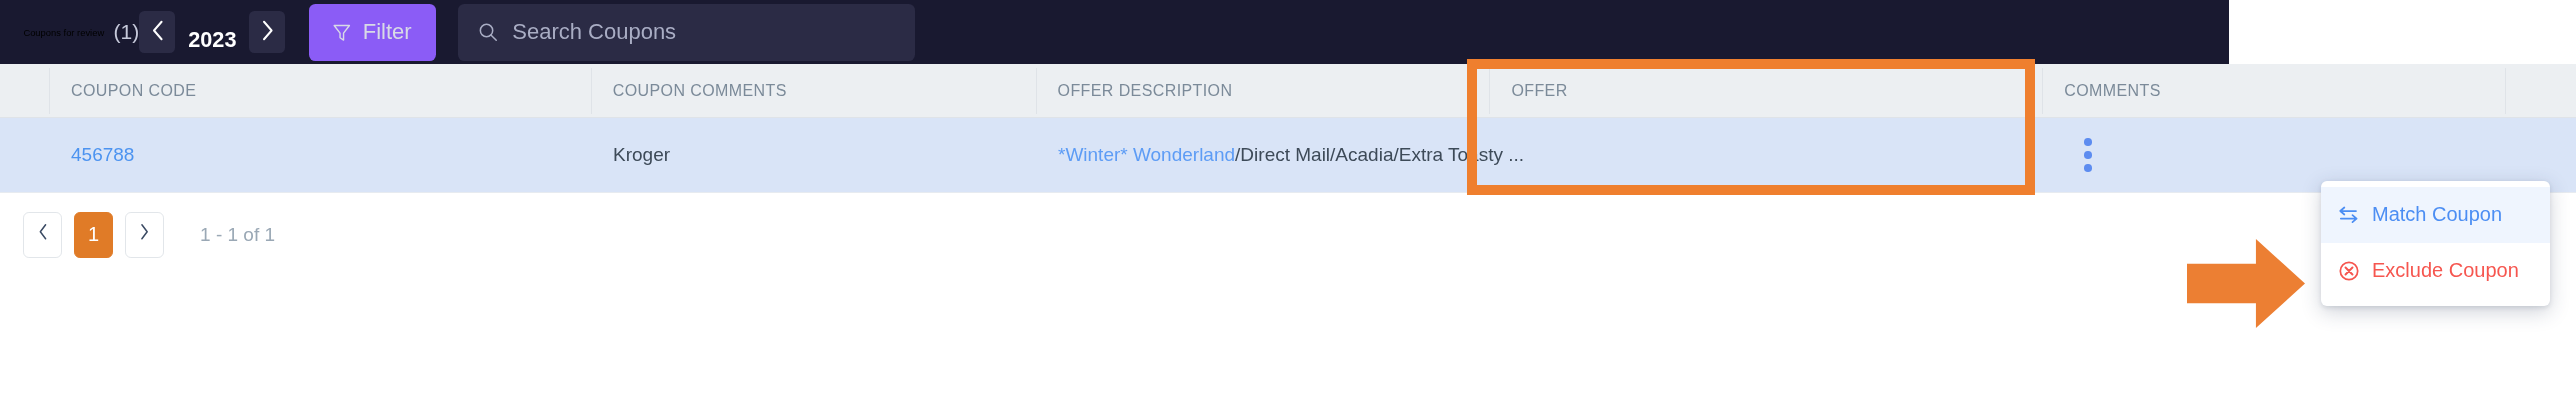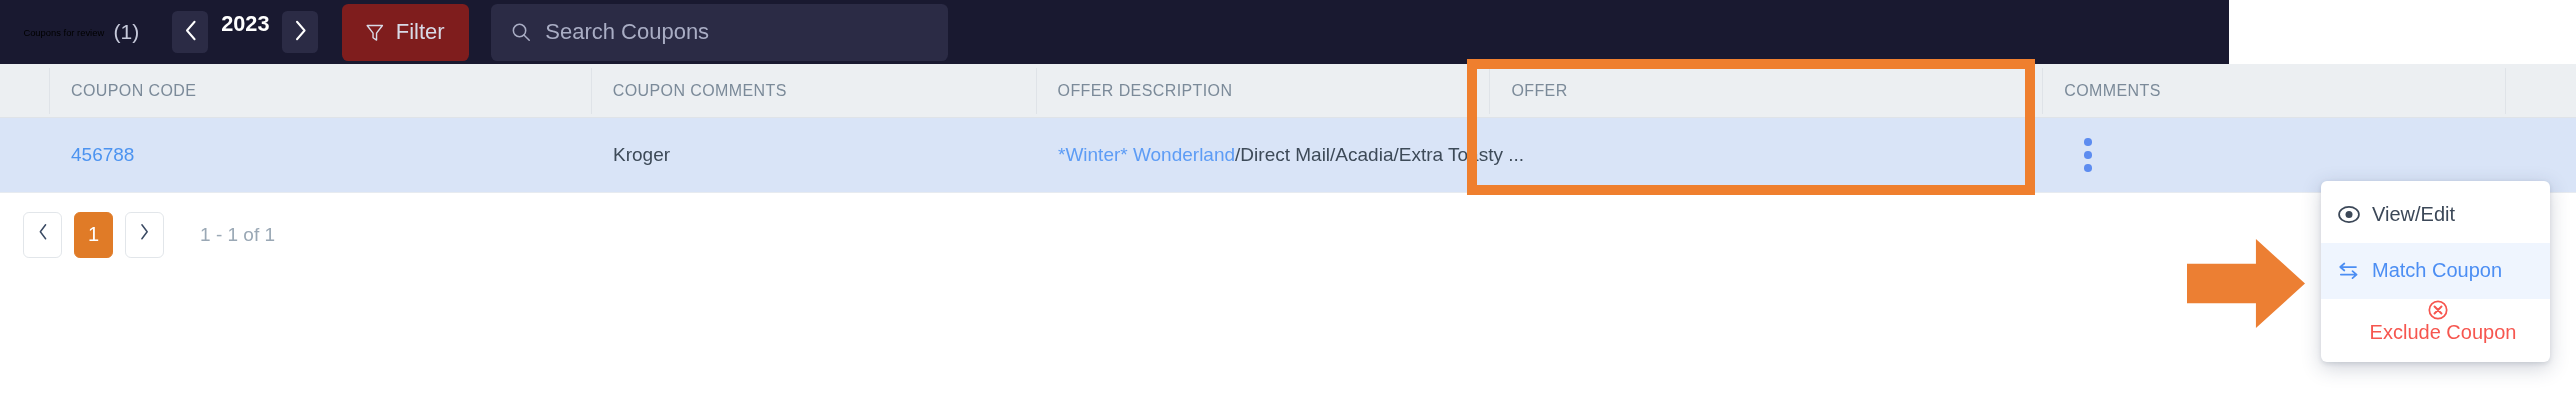--- a/index.html
+++ b/index.html
@@ -16,34 +16,34 @@
     background:#191930;
     display:flex;align-items:center;
     box-sizing:border-box;
     padding-left:23.4px;
   }
   #title-count{
     color:#c6c9da;font-size:21px;font-weight:normal;margin-left:9.4px;
     white-space:nowrap;
   }
   .yearnav{
-    display:flex;align-items:flex-start;margin-left:33px;height:42px;
+    display:flex;align-items:flex-end;height:42px;
   }
   .yr-btn{
     width:36px;height:42px;background:#2b2b45;border-radius:5.3px;
     display:flex;align-items:center;justify-content:center;
     color:#ffffff;font-size:21px;line-height:1;
     cursor:pointer;border:none;
   }
   .yr-label{
     color:#ffffff;font-size:21.7px;font-weight:bold;
     margin:0 13px;white-space:nowrap;
   }
   .filter-btn{
-    margin-left:23.4px;height:57px;background:#7f1d1d;border-radius:6.4px;
+    margin-left:23.4px;height:57px;background:#8b5cf6;border-radius:6.4px;
     display:flex;align-items:center;padding:0 24.6px;cursor:pointer;
     color:#d8dae6;font-size:22px;box-sizing:border-box;
   }
   .filter-btn .ficon{margin-right:11.7px;display:flex;align-items:center;}
   .search-box{
     margin-left:22px;height:57px;width:457px;background:#2b2b45;border-radius:6.4px;
     display:flex;align-items:center;padding:0 20px;box-sizing:border-box;
   }
   .search-box .sicon{margin-right:14px;display:flex;align-items:center;}
   .search-box input{
@@ -133,21 +133,21 @@
     box-shadow:0 5.9px 20px rgba(40,55,85,0.22), 0 1.2px 4.7px rgba(40,55,85,0.12);
     z-index:50;overflow:hidden;padding:5.9px 0 7px 0;box-sizing:border-box;
   }
   .mi{
     height:56px;display:flex;align-items:center;padding-left:15px;
     box-sizing:border-box;cursor:pointer;font-size:20px;
   }
   .mi .mico{width:36px;display:flex;align-items:center;justify-content:flex-start;}
   .mi.view{color:#3c4858;}
   .mi.match{color:#4c8ef3;background:#eff5fe;}
-  .mi.exclude{color:#f6564f;flex-direction:column;}
+  .mi.exclude{color:#f6564f;}
 </style>
 </head>
 <body>
 
 <div id="topbar">
   <div>Coupons for review</div>
   <div id="title-count">(1)</div>
 
   <div class="yearnav">
     <div class="yr-btn">
@@ -241,29 +241,20 @@
 
 <div id="hl-box"></div>
 
 <div id="arrow">
   <svg width="118" height="89" viewBox="0 0 202 152">
     <polygon points="0,42 118,42 118,0 202,76 118,152 118,110 0,110" fill="#ec7f33"></polygon>
   </svg>
 </div>
 
 <div id="menu">
-  <div class="mi view">
-    <span class="mico">
-      <svg width="26" height="21" viewBox="0 0 44 36">
-          <ellipse cx="22" cy="18" rx="17" ry="13" fill="none" stroke="#3c4858" stroke-width="3"></ellipse>
-          <circle cx="22" cy="18" r="6" fill="#3c4858"></circle>
-        </svg>
-    </span>
-    <span>View/Edit</span>
-  </div>
   <div class="mi match">
     <span class="mico">
       <svg width="26" height="21" viewBox="0 0 44 36">
         <path d="M34 12 H8 M14 6 L7 12 L14 18" fill="none" stroke="#4c8ef3" stroke-width="3" stroke-linecap="round" stroke-linejoin="round"></path>
         <path d="M8 25 H34 M28 19 L35 25 L28 31" fill="none" stroke="#4c8ef3" stroke-width="3" stroke-linecap="round" stroke-linejoin="round"></path>
       </svg>
     </span>
     <span>Match Coupon</span>
   </div>
   <div class="mi exclude">

